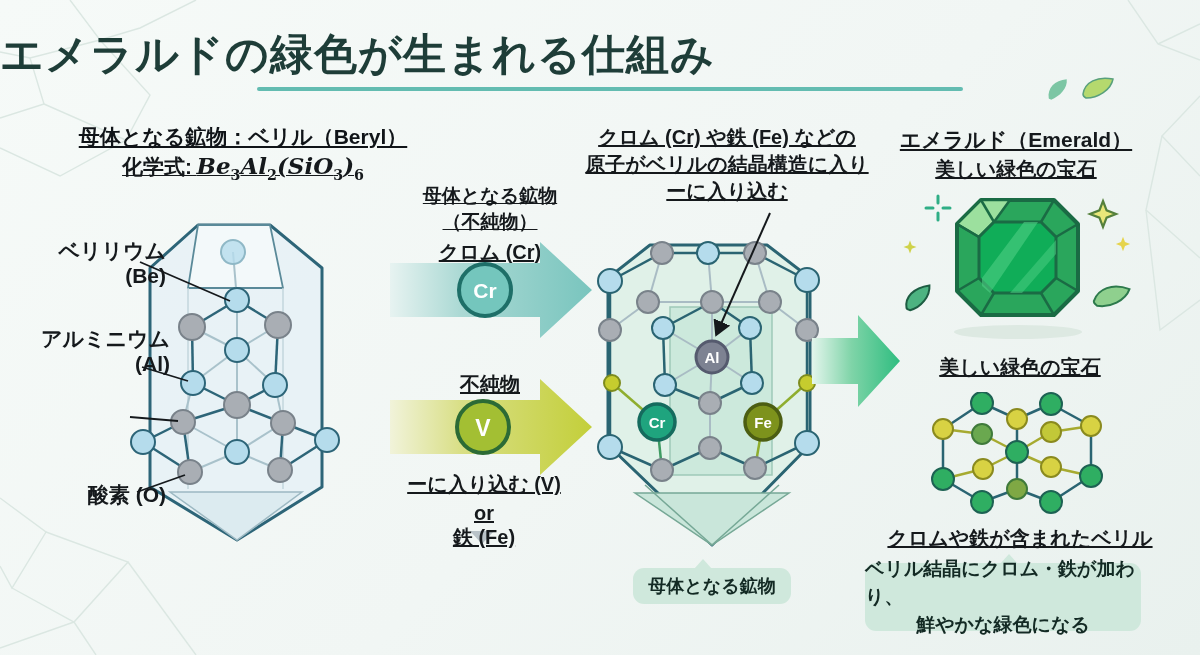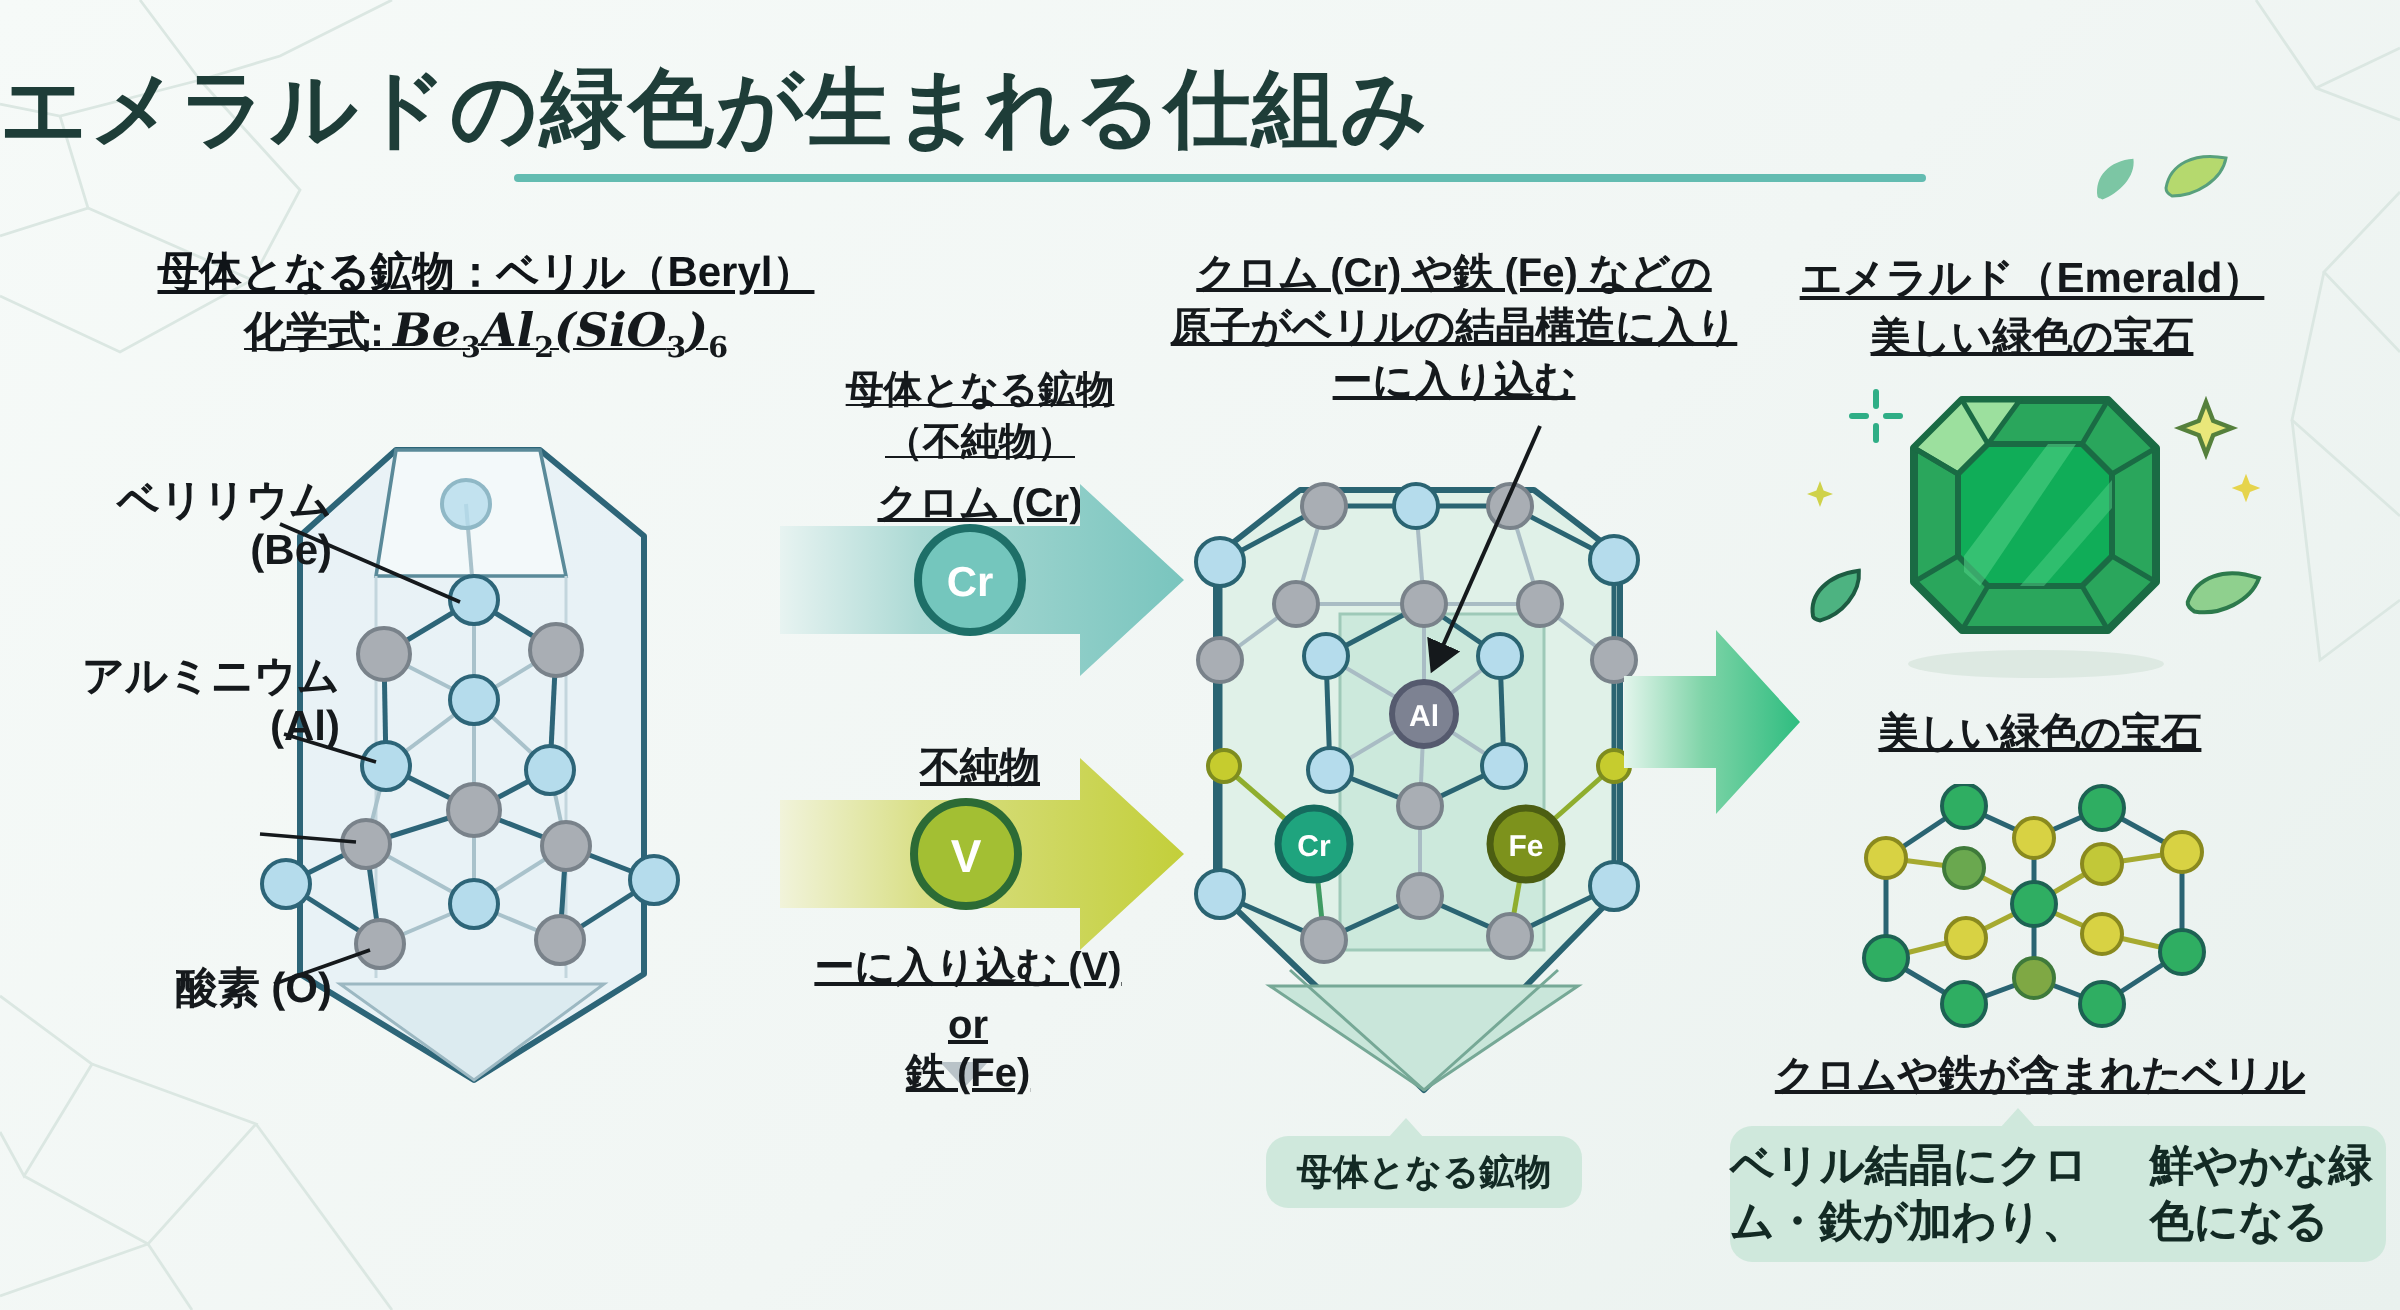--- a/index.html
+++ b/index.html
@@ -399,18 +399,18 @@
       <circle cx="166" cy="84" r="11" fill="#2fae62" stroke="#1d6253"></circle>
       <circle cx="92" cy="97" r="10" fill="#7fa844" stroke="#3f7a3a"></circle>
       <circle cx="57" cy="110" r="11" fill="#2fae62" stroke="#1d6253"></circle>
       <circle cx="126" cy="110" r="11" fill="#2fae62" stroke="#1d6253"></circle>
     </g>
   </svg>
 
   <div class="abs ctr h20" style="left:870px;top:525px;width:300px">クロムや鉄が含まれたベリル</div>
 
   <div class="bubble-pointer" style="left:1000px;top:554px"></div>
-  <div class="abs bubble" style="left:865px;top:563px;width:328px;height:68px;font-size:22px;line-height:28px">
+  <div class="abs bubble" style="left:865px;top:563px;width:276px;height:68px;flex-direction:column;font-size:19px;line-height:28px">
     <div>ベリル結晶にクロム・鉄が加わり、</div>
     <div>鮮やかな緑色になる</div>
   </div>
 
 </div>
 
 </body></html>

